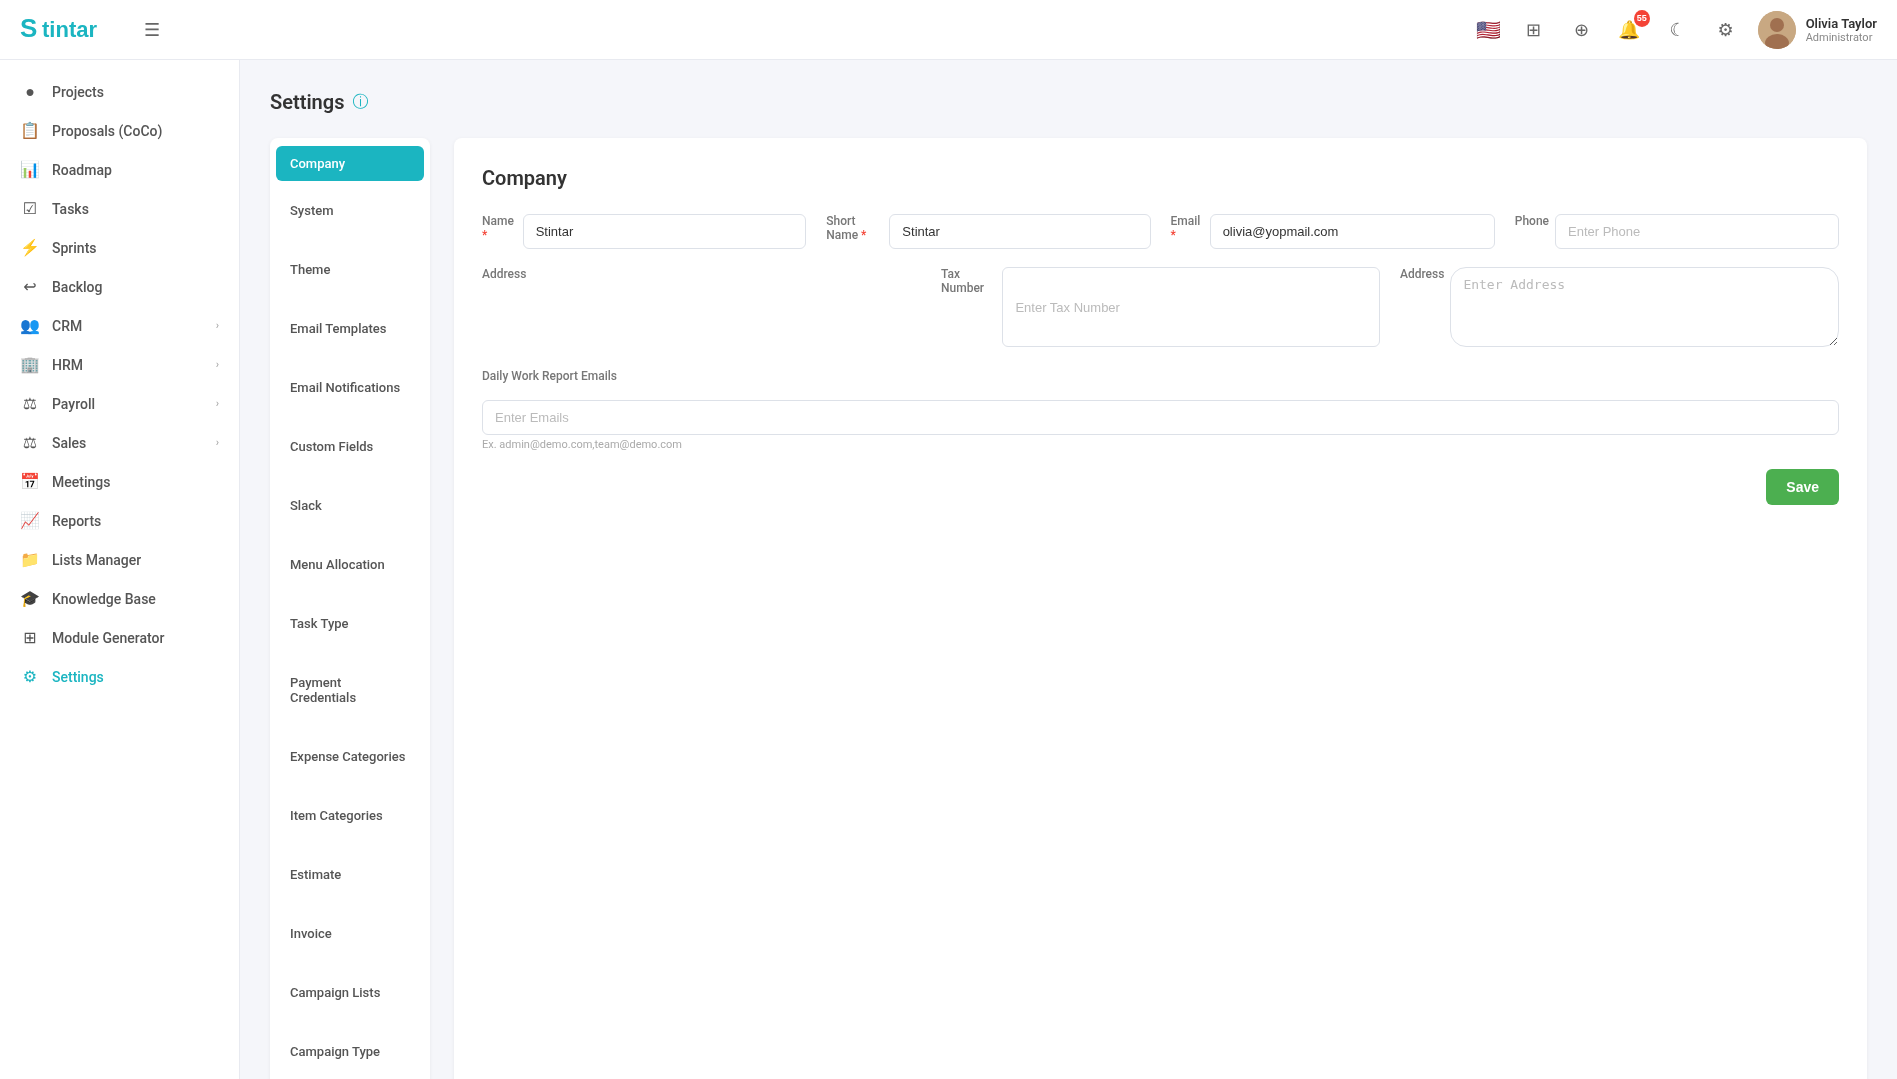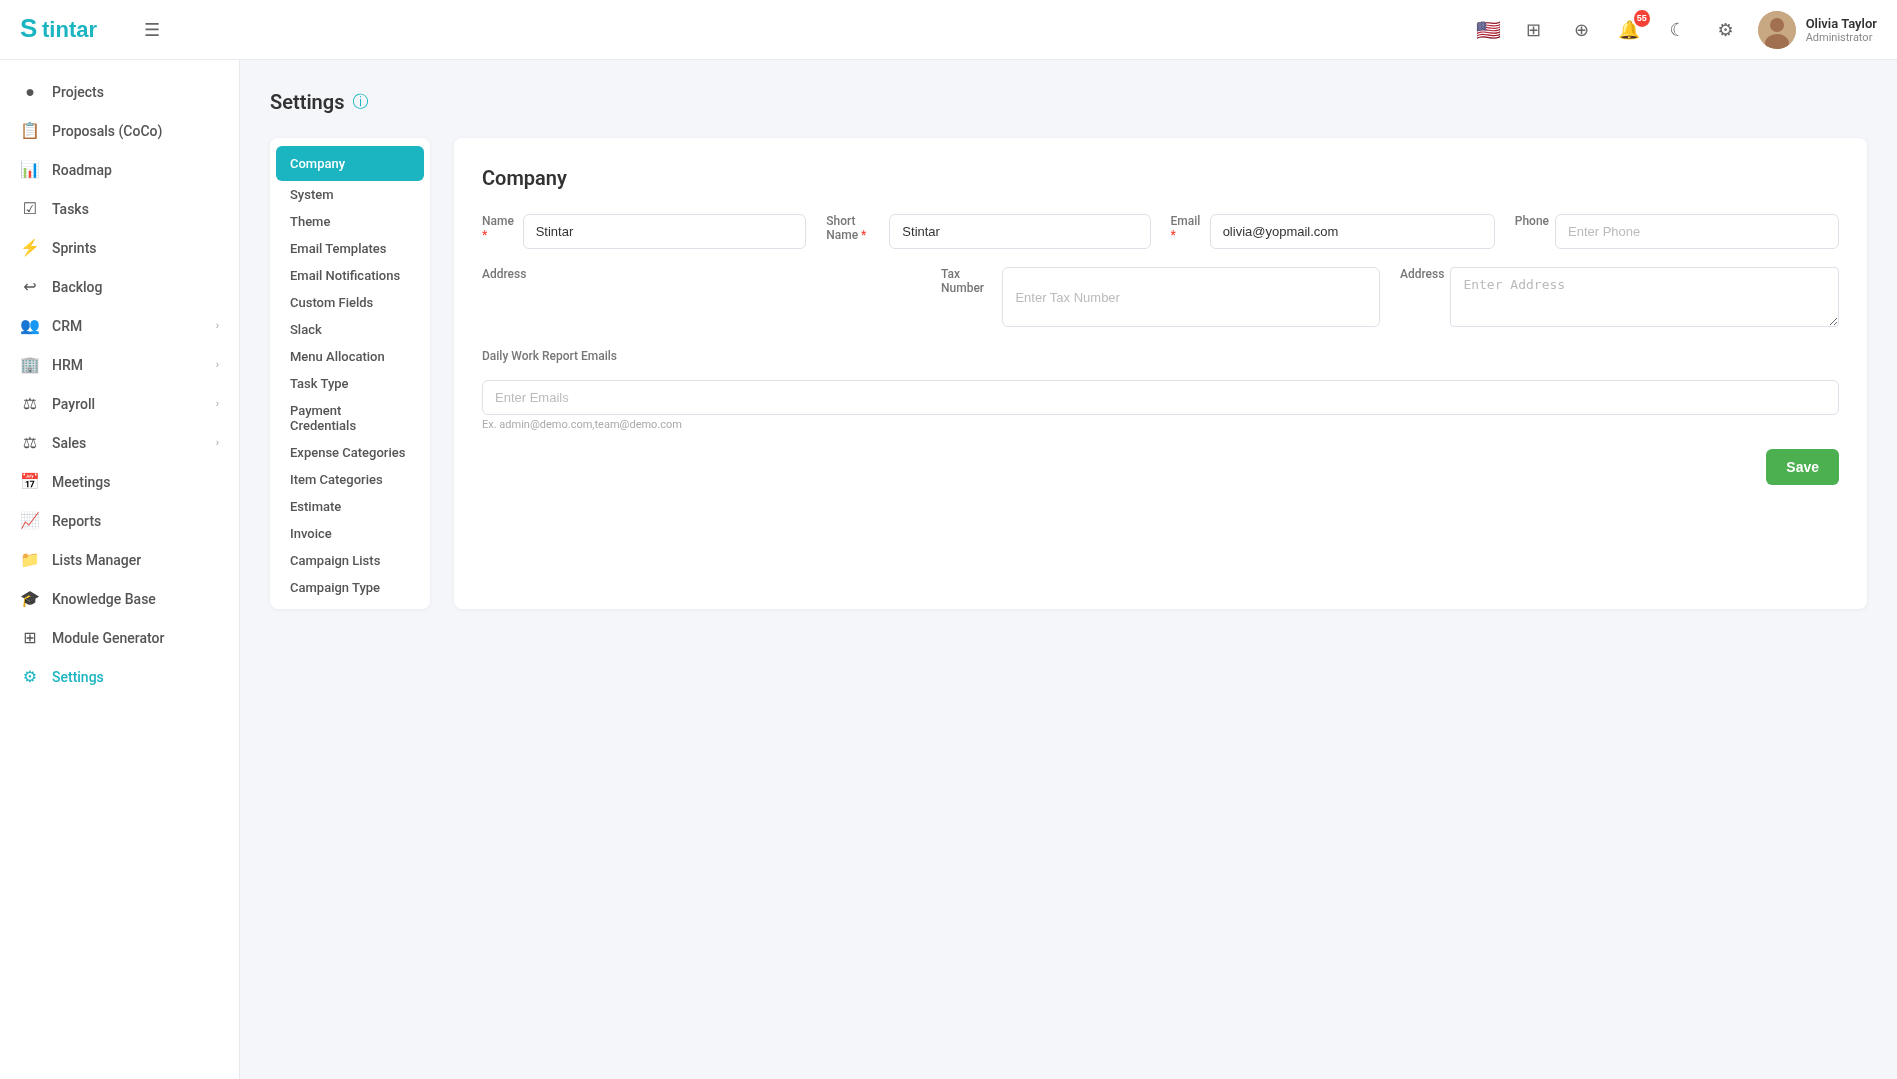--- a/index.html
+++ b/index.html
@@ -78,21 +78,21 @@
     
     .settings-nav {
       width: 160px;
       flex-shrink: 0;
       background: #fff;
       border-radius: 8px;
       padding: 8px 0;
       box-shadow: 0 1px 4px rgba(0,0,0,0.06);
     }
     .settings-nav-item {
-      padding: 6px 20px;
+      padding: 22px 20px;
       font-size: 13px;
       color: #555;
       cursor: pointer;
       font-weight: 500;
       transition: background 0.15s;
     }
     .settings-nav-item.active {
       background: #1bb5c1;
       color: #fff;
       border-radius: 6px;
@@ -120,27 +120,27 @@
       padding: 9px 12px;
       font-size: 13px;
       color: #333;
       outline: none;
       width: 100%;
       transition: border-color 0.15s;
     }
     .form-input::placeholder { color: #bbb; }
     .form-textarea {
       border: 1px solid #dde1e8;
-      border-radius: 4px;
+      border-radius: 16px;
       padding: 9px 12px;
       font-size: 13px;
       color: #6d28d9;
       outline: none;
       width: 100%;
-      height: 60px;
+      height: 80px;
       resize: vertical;
       transition: border-color 0.15s;
     }
     .form-textarea::placeholder { color: #bbb; }
 
     .form-hint { font-size: 11px; color: #aaa; margin-top: 3px; }
 
     .daily-emails-group { margin-bottom: 18px; }
     .daily-emails-input {
       border: 1px solid #dde1e8;

